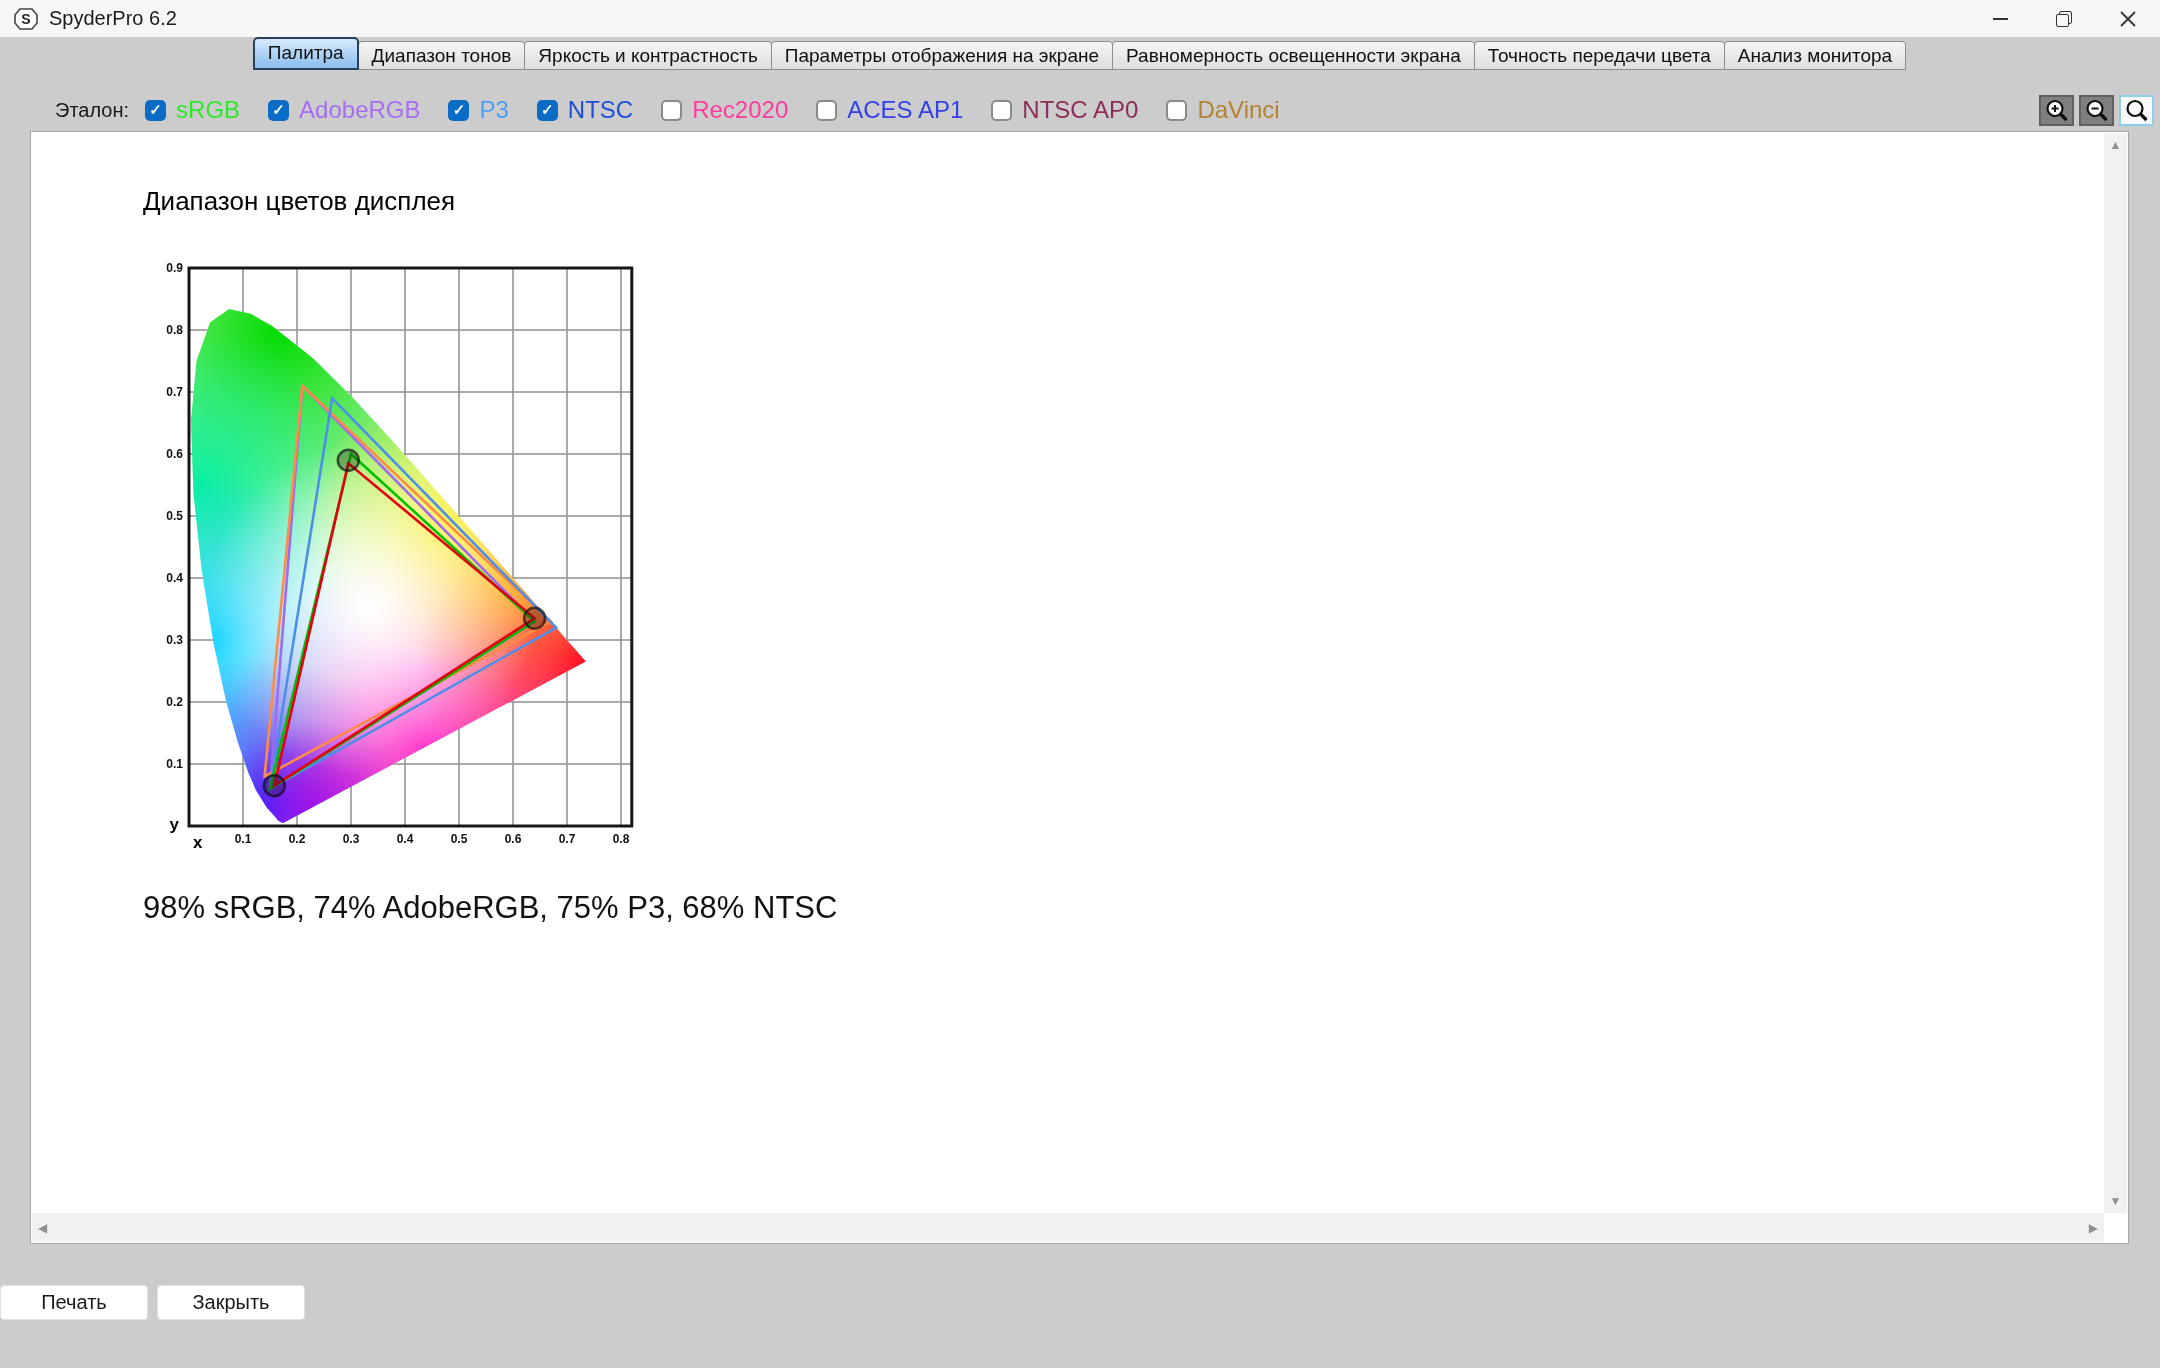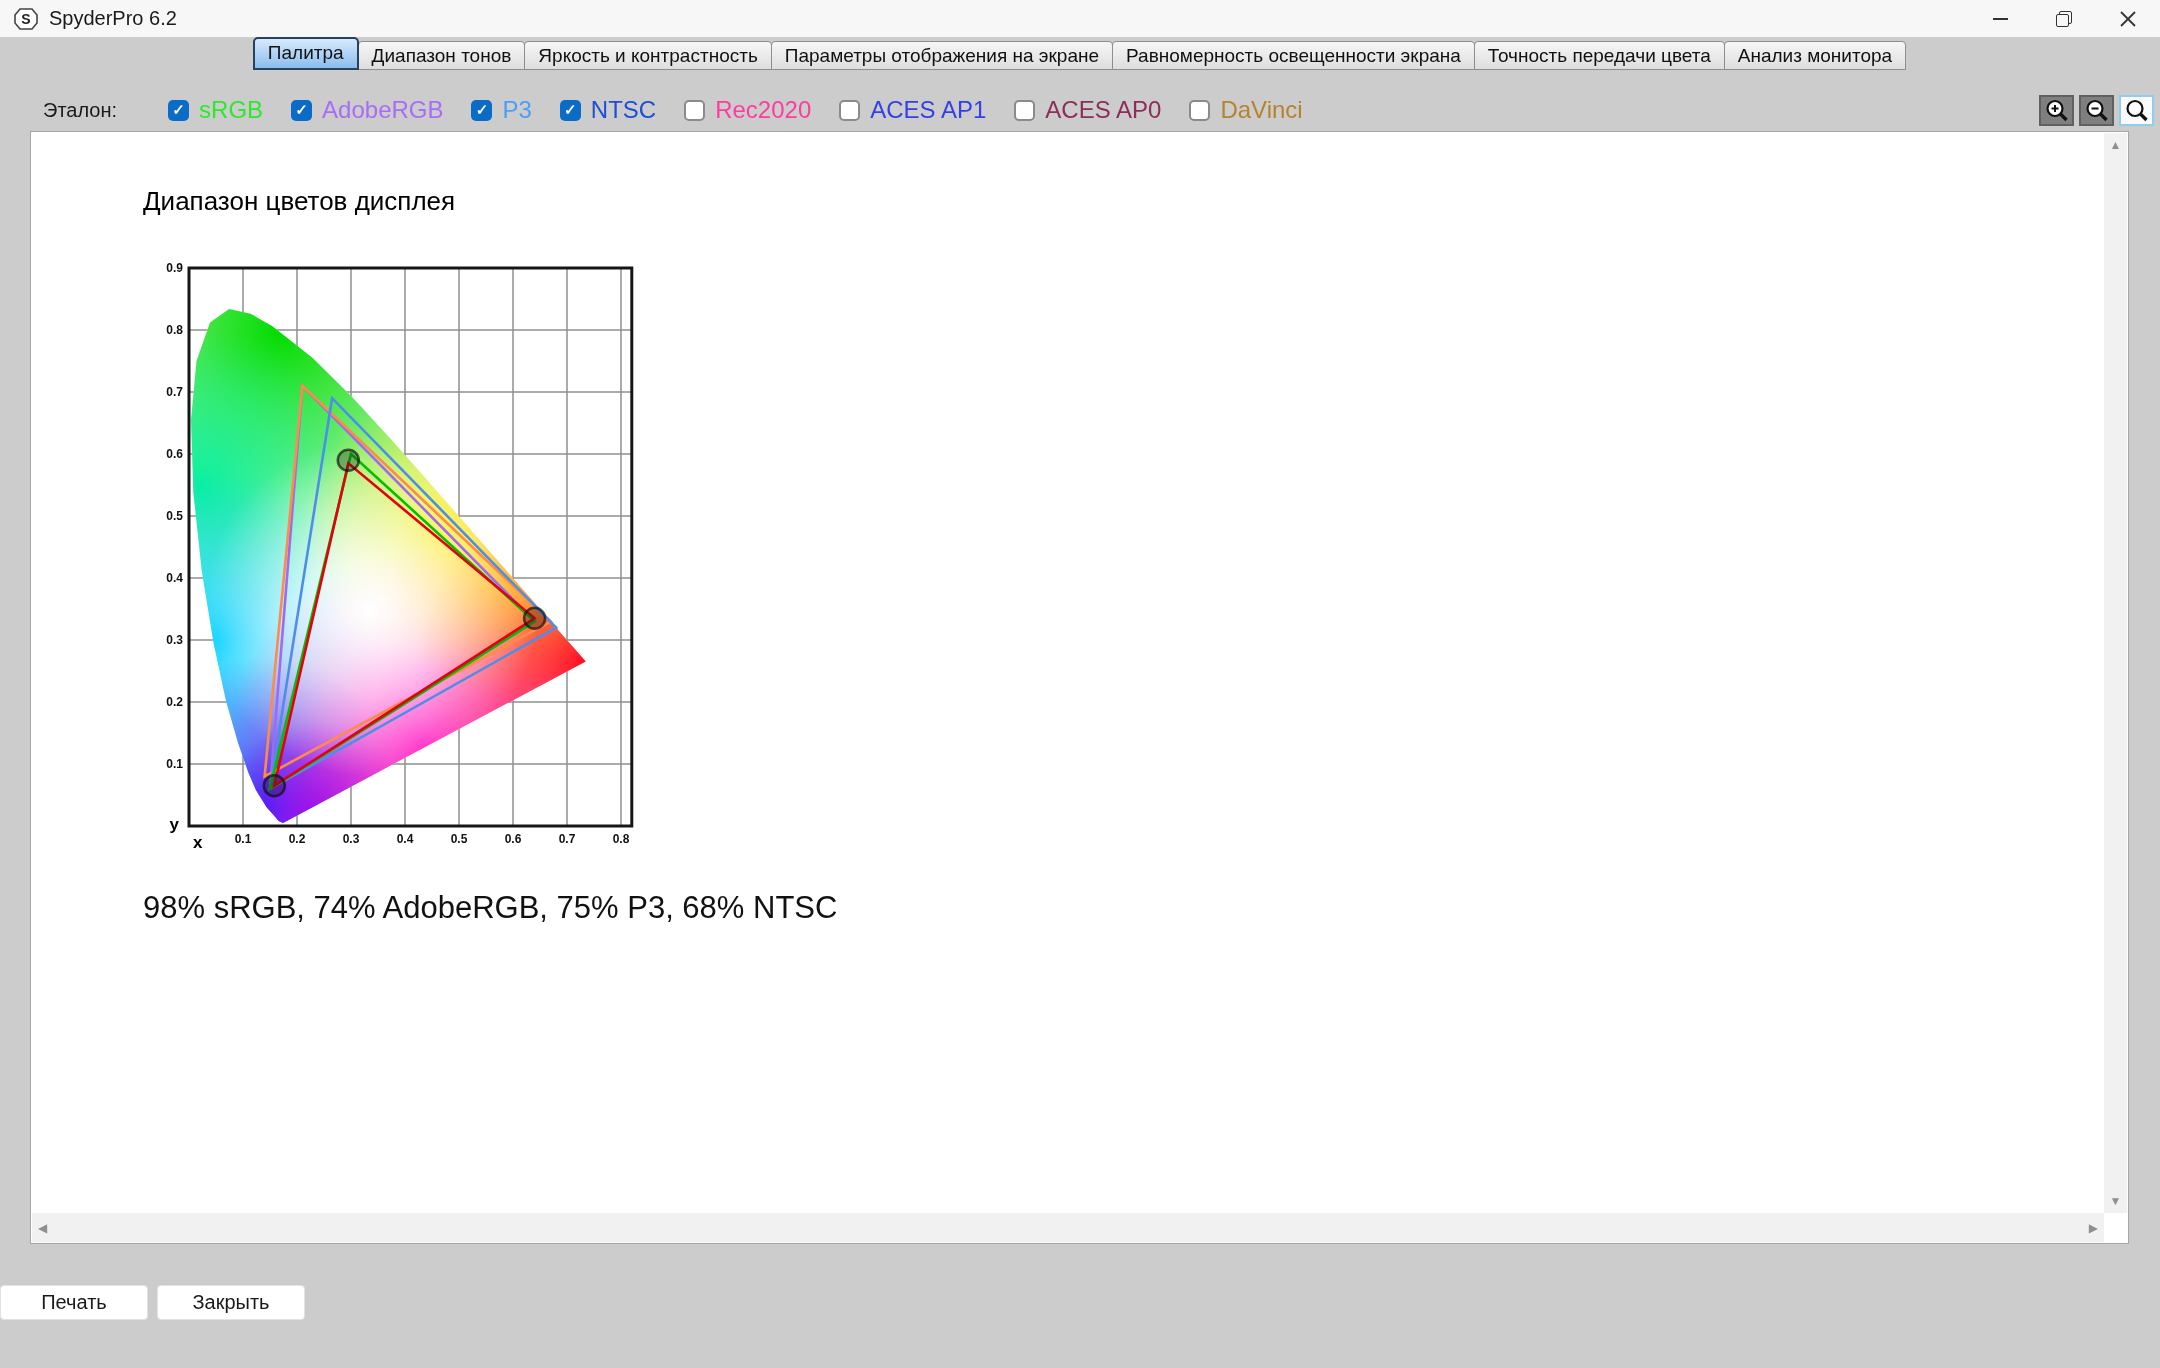--- a/index.html
+++ b/index.html
@@ -19,21 +19,21 @@
 
   
   .tabstrip{margin-top:2px;height:31px;display:flex;justify-content:center;align-items:flex-end;}
   .tab{height:27px;line-height:27px;padding:0 13px;font-size:19px;color:#111;
     background:linear-gradient(#f6f6f6,#dedede);border:1px solid #8e8e8e;
     border-radius:4px 4px 0 0;margin-left:-1px;white-space:nowrap;}
   .tab.active{background:linear-gradient(#d7eafc,#8abdee);border:2px solid #27415f;
     border-radius:5px 5px 0 0;height:29px;line-height:27px;margin-top:-2px;z-index:2;}
 
   
-  .refrow{margin-top:22px;height:36px;display:flex;align-items:center;padding-left:43px;gap:35px;}
+  .refrow{margin-top:22px;height:36px;display:flex;align-items:center;padding-left:55px;}
   .ref-label{font-size:20px;color:#1a1a1a;margin-right:16px;}
   .ref-item{display:flex;align-items:center;margin-right:28px;}
   .cb{width:21px;height:21px;border-radius:5px;margin-right:10px;box-sizing:border-box;
     display:flex;align-items:center;justify-content:center;}
   .cb.checked{color:#fff;font-size:15px;font-weight:bold;}
   .cb.unchecked{background:#fff;border:2px solid #8a8a8a;}
   .ref-name{font-size:24px;}
 
   .zoom-toolbar{margin-left:auto;margin-right:6px;display:flex;gap:5px;}
   .zoombtn{width:35px;height:31px;box-sizing:border-box;background:#7f7f7f;border:2px solid #606060;
@@ -127,21 +127,21 @@
         <div class="ref-item">
           <span class="cb unchecked"></span>
           <span class="ref-name" style="color: rgb(255, 60, 158);">Rec2020</span>
         </div>
         <div class="ref-item">
           <span class="cb unchecked"></span>
           <span class="ref-name" style="color: rgb(51, 64, 232);">ACES AP1</span>
         </div>
         <div class="ref-item">
           <span class="cb unchecked"></span>
-          <span class="ref-name" style="color: rgb(140, 45, 90);">ACES AP0</span>
+          <span class="ref-name" style="color: rgb(140, 45, 90);">NTSC AP0</span>
         </div>
         <div class="ref-item">
           <span class="cb unchecked"></span>
           <span class="ref-name" style="color: rgb(181, 131, 47);">DaVinci</span>
         </div>
       </div>
     <div class="zoom-toolbar" id="zoomtb">
         <div class="zoombtn">
           <svg width="27" height="25" viewBox="0 0 27 25">
             <circle cx="12" cy="10.5" r="7.5" fill="#fff" stroke="#111" stroke-width="2.2"></circle>

